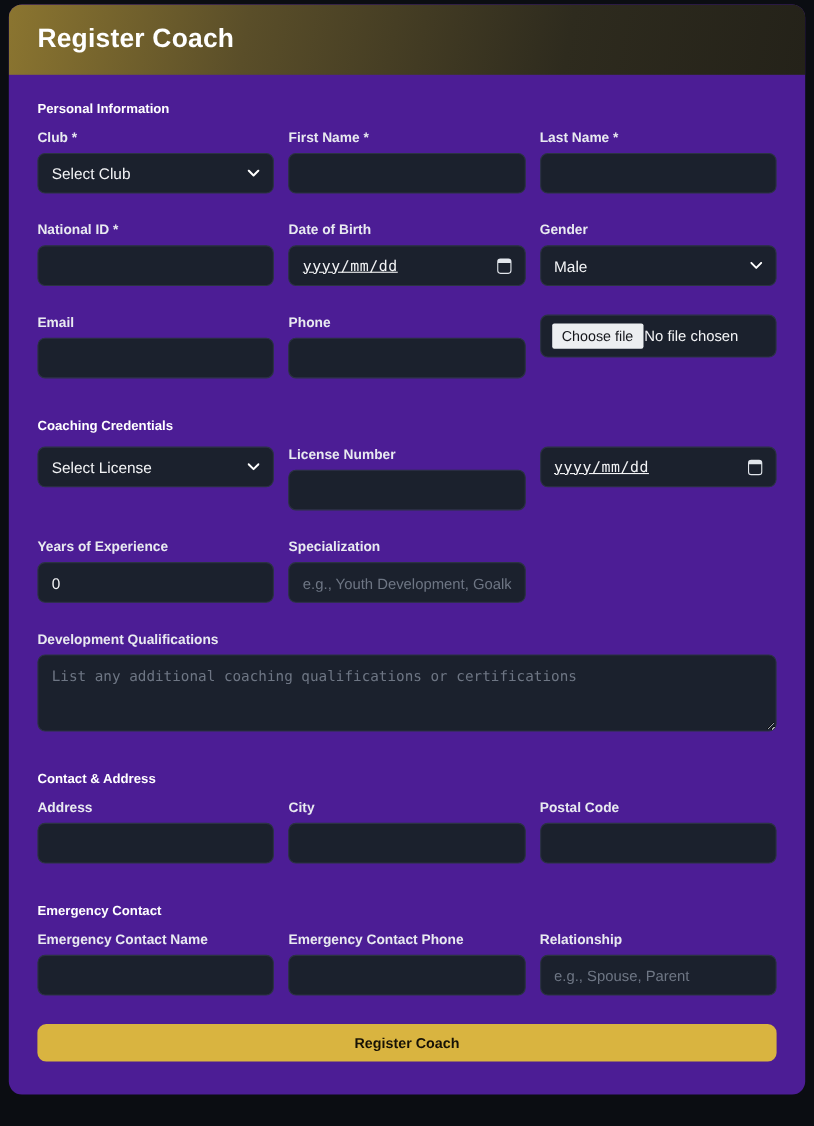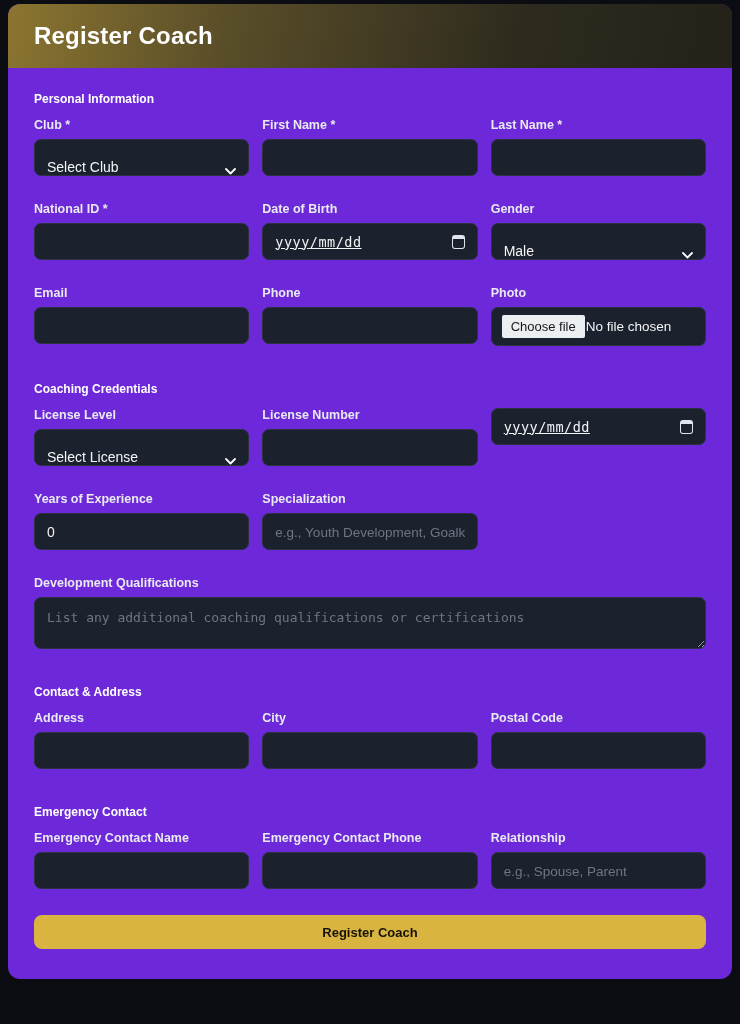--- a/index.html
+++ b/index.html
@@ -4,21 +4,21 @@
 <style>
   * { box-sizing: border-box; }
   html, body { margin: 0; padding: 0; }
   body {
     background: #0b0d12;
     font-family: "Liberation Sans", sans-serif;
     width: 740px;
   }
   .card {
     margin: 4px 8px 10px 8px;
-    background: #6d28d9;
+    background: #4c1d95;
     border-radius: 12px;
     overflow: hidden;
   }
   .header {
     background: linear-gradient(100deg, #8b7530 0%, #5a4e29 30%, #2e2b1e 70%, #242219 100%);
     padding: 18px 26px;
   }
   .header h1 {
     margin: 0;
     color: #ffffff;
@@ -57,21 +57,21 @@
     border: 1px solid #2b3342;
     border-radius: 7px;
     color: #f3f4f6;
     font-size: 14px;
     padding: 0 12px;
     display: flex;
     align-items: center;
   }
   input.control { font-family: "Liberation Sans", sans-serif; }
   input.control::placeholder { color: #6e7684; font-size: 13.5px; }
-  .select-box { justify-content: space-between; cursor: pointer; align-items: flex-end; }
+  .select-box { justify-content: space-between; cursor: pointer; }
   .select-box .val { color: #f3f4f6; }
   .chevron { width: 11px; height: 7px; flex: 0 0 auto; margin-left: 8px; }
   .date-box { justify-content: space-between; cursor: text; text-decoration: underline; }
   .date-val {
     font-family: "DejaVu Sans Mono", monospace;
     font-size: 13.5px;
     letter-spacing: 0.5px;
     color: #f3f4f6;
   }
   .cal-icon {
@@ -95,21 +95,21 @@
   }
   .file-status {
     color: #f3f4f6;
     font-size: 13.5px;
     margin-left: 1px;
     white-space: nowrap;
     overflow: hidden;
   }
   .field-full { margin-bottom: 0; }
   textarea.control {
-    height: 52px;
+    height: 70px;
     padding: 10px 12px;
     resize: vertical;
     font-family: "DejaVu Sans Mono", monospace;
     font-size: 13px;
     display: block;
     line-height: 1.5;
   }
   textarea.control::placeholder { color: #6e7684; font-family: "DejaVu Sans Mono", monospace; }
   .submit-btn {
     display: block;
@@ -185,35 +185,33 @@
       <div class="row">
         <div class="field">
           <label>Email</label>
           <input type="text" class="control" value="" style="">
         </div>
         <div class="field">
           <label>Phone</label>
           <input type="text" class="control" value="" style="">
         </div>
         <div class="field">
-          <label>Photo</label>
           <div class="control file-box">
             <button type="button" class="file-btn">Choose file</button>
             <span class="file-status">No file chosen</span>
           </div>
         </div>
       </div>
     </div>
 
     <div class="section">
       <h2 class="section-title">Coaching Credentials</h2>
 
       <div class="row">
         <div class="field">
-          <label>License Level</label>
           <div class="control select-box">
             <span class="val">Select License</span>
             <svg class="chevron" viewBox="0 0 11 7">
                 <path d="M1 1 L5.5 5.5 L10 1" stroke="#ffffff" stroke-width="1.8" fill="none" stroke-linecap="round" stroke-linejoin="round"></path>
               </svg>
           </div>
         </div>
         <div class="field">
           <label>License Number</label>
           <input type="text" class="control" value="" style="">

